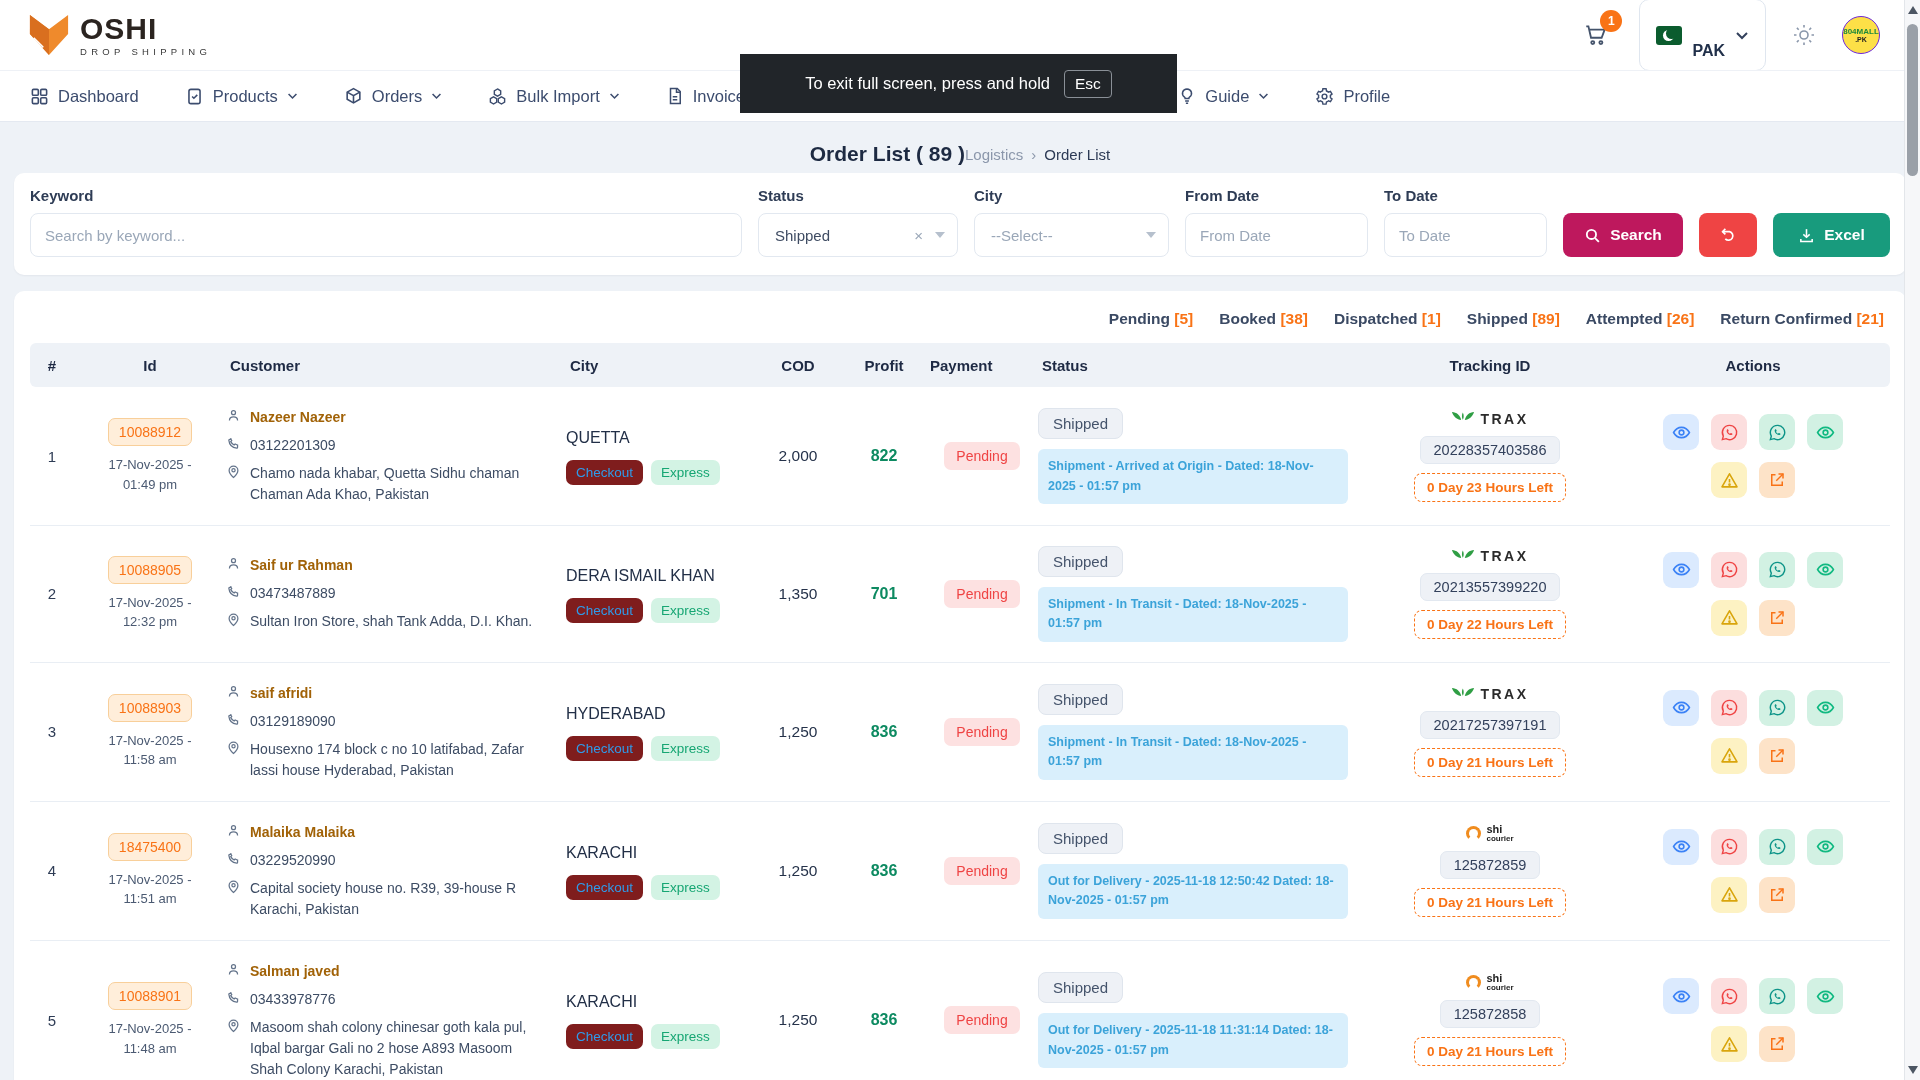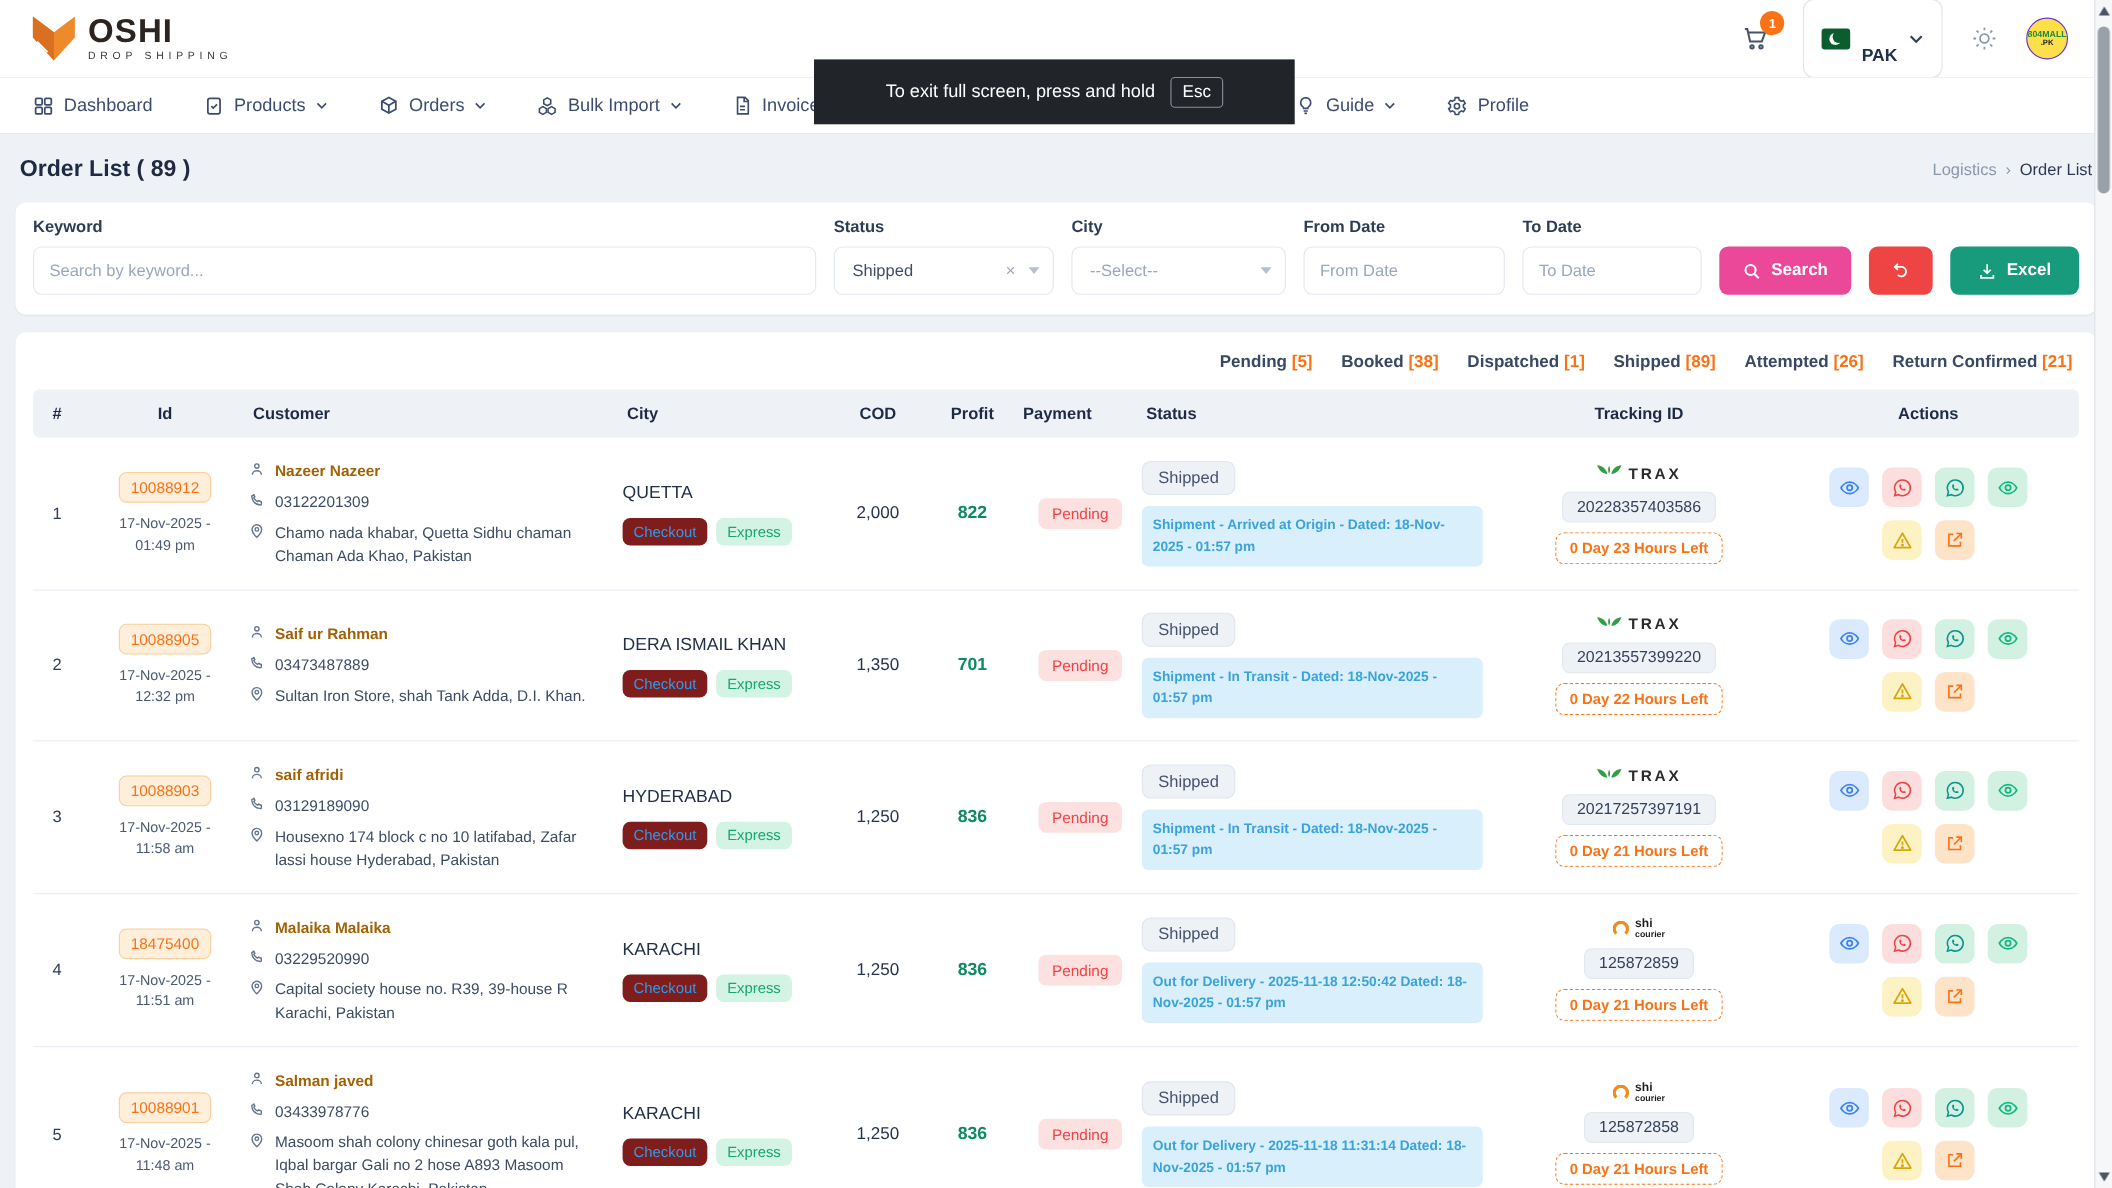--- a/index.html
+++ b/index.html
@@ -40,21 +40,21 @@
   .nav-item svg { stroke:#3c4c6e; }
 
   
   .toast { position:absolute; left:740px; top:54px; width:437px; height:59px; background:#212529;
     color:#fff; display:flex; align-items:center; justify-content:center; gap:14px;
     font-size:16.5px; z-index:50; }
   .esc-key { border:1px solid #8a9097; border-radius:4px; padding:4px 10px; font-size:15.5px; }
 
   
   .main { padding:0 14px; }
-  .page-head { display:flex; align-items:center; justify-content:space-between; margin:20px 4px 18px; }
+  .page-head { display:flex; align-items:center; justify-content:center; margin:20px 4px 7px; }
   .page-title { font-size:21px; font-weight:700; color:#1d2a42; }
   .breadcrumb { display:flex; align-items:center; gap:8px; font-size:15px; }
   .bc-parent { color:#8b97ab; cursor:pointer; }
   .bc-sep { color:#8b97ab; }
   .bc-current { color:#2c3a55; }
 
   
   .card { background:#fff; border-radius:10px; box-shadow:0 1px 2px rgba(15,23,42,.05); }
   .filter-card { padding:14px 16px 18px; display:flex; gap:16px; align-items:flex-end; }
   .f-field { display:flex; flex-direction:column; }
@@ -66,21 +66,21 @@
   .fw-status { width:200px; } .fw-city { width:195px; } .fw-from { width:183px; } .fw-to { width:163px; }
   .select-box { height:44px; border:1px solid #e2e8f0; border-radius:8px; display:flex;
     align-items:center; padding:0 12px 0 16px; cursor:pointer; background:#fff; }
   .select-value { font-size:15px; color:#3f4c63; flex:1; }
   .select-placeholder { color:#9aa7b8; }
   .clear-x { color:#9aa7b8; font-size:15px; margin-right:12px; cursor:pointer; }
   .caret { width:0; height:0; border-left:5px solid transparent; border-right:5px solid transparent;
     border-top:6px solid #b6c0cd; }
   .btn { height:44px; border:none; border-radius:8px; color:#fff; font-size:15.5px; font-weight:700;
     display:flex; align-items:center; justify-content:center; gap:9px; cursor:pointer; font-family:inherit; }
-  .btn-search { width:120px; background:#ec4899; }
+  .btn-search { width:120px; background:#be185d; }
   .btn-reset { width:58px; background:#ef4444; }
   .btn-excel { width:117px; background:#189b7d; }
 
   
   .table-card { margin-top:16px; padding:6px 16px 0; overflow:hidden; }
   .tabs { display:flex; justify-content:flex-end; gap:26px; padding:13px 6px 15px; }
   .tab { font-size:15.5px; font-weight:700; color:#3a4963; cursor:pointer; white-space:nowrap; }
   .tab .cnt { color:#f97316; }
 
   .tgrid { display:grid; grid-template-columns:44px 152px 340px 188px 88px 84px 112px 326px 252px 1fr; }

